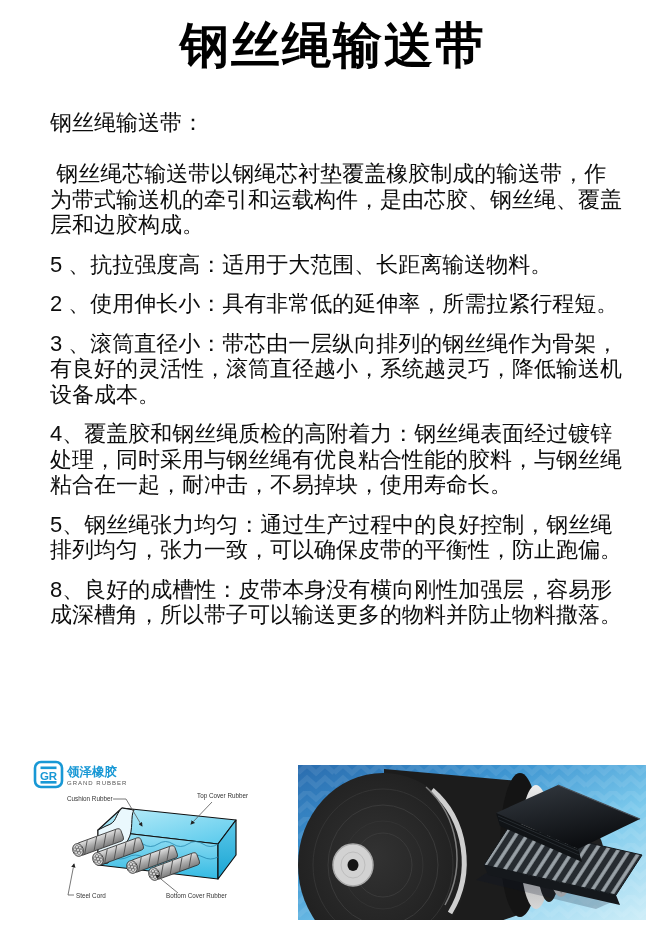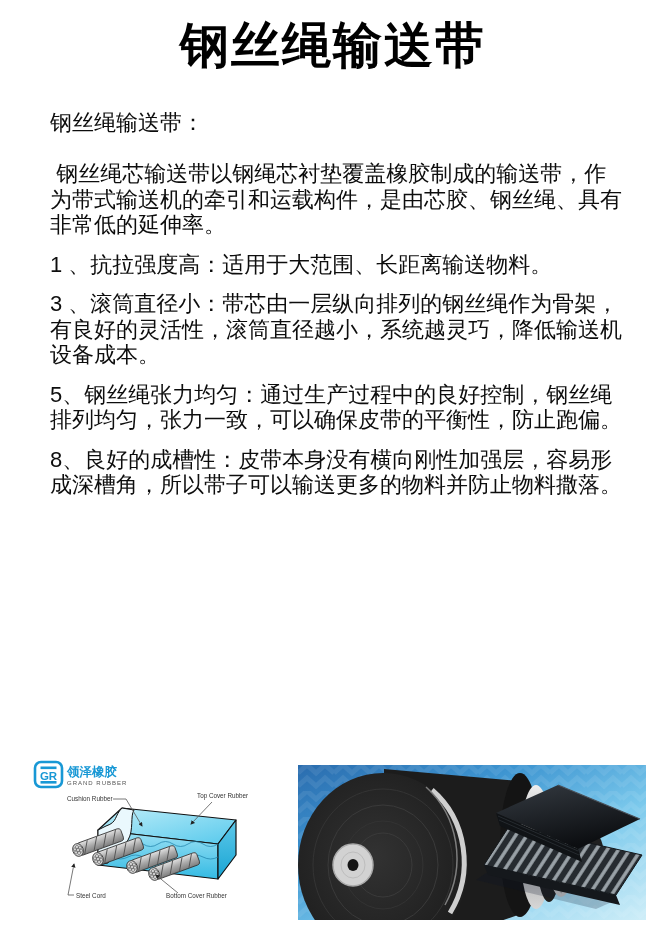--- a/index.html
+++ b/index.html
@@ -26,23 +26,25 @@
 </style>
 </head>
 <body>
 
 <div class="page">
 
   <h1 class="title">钢丝绳输送带</h1>
 
   <div class="body-text">
     <p class="txt">钢丝绳输送带：</p>
-    <p class="txt sp"> 钢丝绳芯输送带以钢绳芯衬垫覆盖橡胶制成的输送带，作为带式输送机的牵引和运载构件，是由芯胶、钢丝绳、具有非常低的延伸率。</p>
-    <p class="txt">1 、抗拉强度高：适用于大范围、长距离输送物料。</p>
+    <p class="txt sp"> 钢丝绳芯输送带以钢绳芯衬垫覆盖橡胶制成的输送带，作为带式输送机的牵引和运载构件，是由芯胶、钢丝绳、覆盖层和边胶构成。</p>
+    <p class="txt">5 、抗拉强度高：适用于大范围、长距离输送物料。</p>
+    <p class="txt">2 、使用伸长小：具有非常低的延伸率，所需拉紧行程短。</p>
     <p class="txt">3 、滚筒直径小：带芯由一层纵向排列的钢丝绳作为骨架，有良好的灵活性，滚筒直径越小，系统越灵巧，降低输送机设备成本。</p>
+    <p class="txt">4、覆盖胶和钢丝绳质检的高附着力：钢丝绳表面经过镀锌处理，同时采用与钢丝绳有优良粘合性能的胶料，与钢丝绳粘合在一起，耐冲击，不易掉块，使用寿命长。</p>
     <p class="txt">5、钢丝绳张力均匀：通过生产过程中的良好控制，钢丝绳排列均匀，张力一致，可以确保皮带的平衡性，防止跑偏。</p>
     <p class="txt">8、良好的成槽性：皮带本身没有横向刚性加强层，容易形成深槽角，所以带子可以输送更多的物料并防止物料撒落。</p>
   </div>
 
   <svg class="figure fig-diagram" width="260" height="155" viewBox="0 0 260 155">
     <defs>
       <linearGradient id="dTop" x1="0" y1="0" x2="1" y2="1">
         <stop offset="0" stop-color="#bfeef9"></stop>
           <stop offset="1" stop-color="#57c9ec"></stop>
       </linearGradient>

